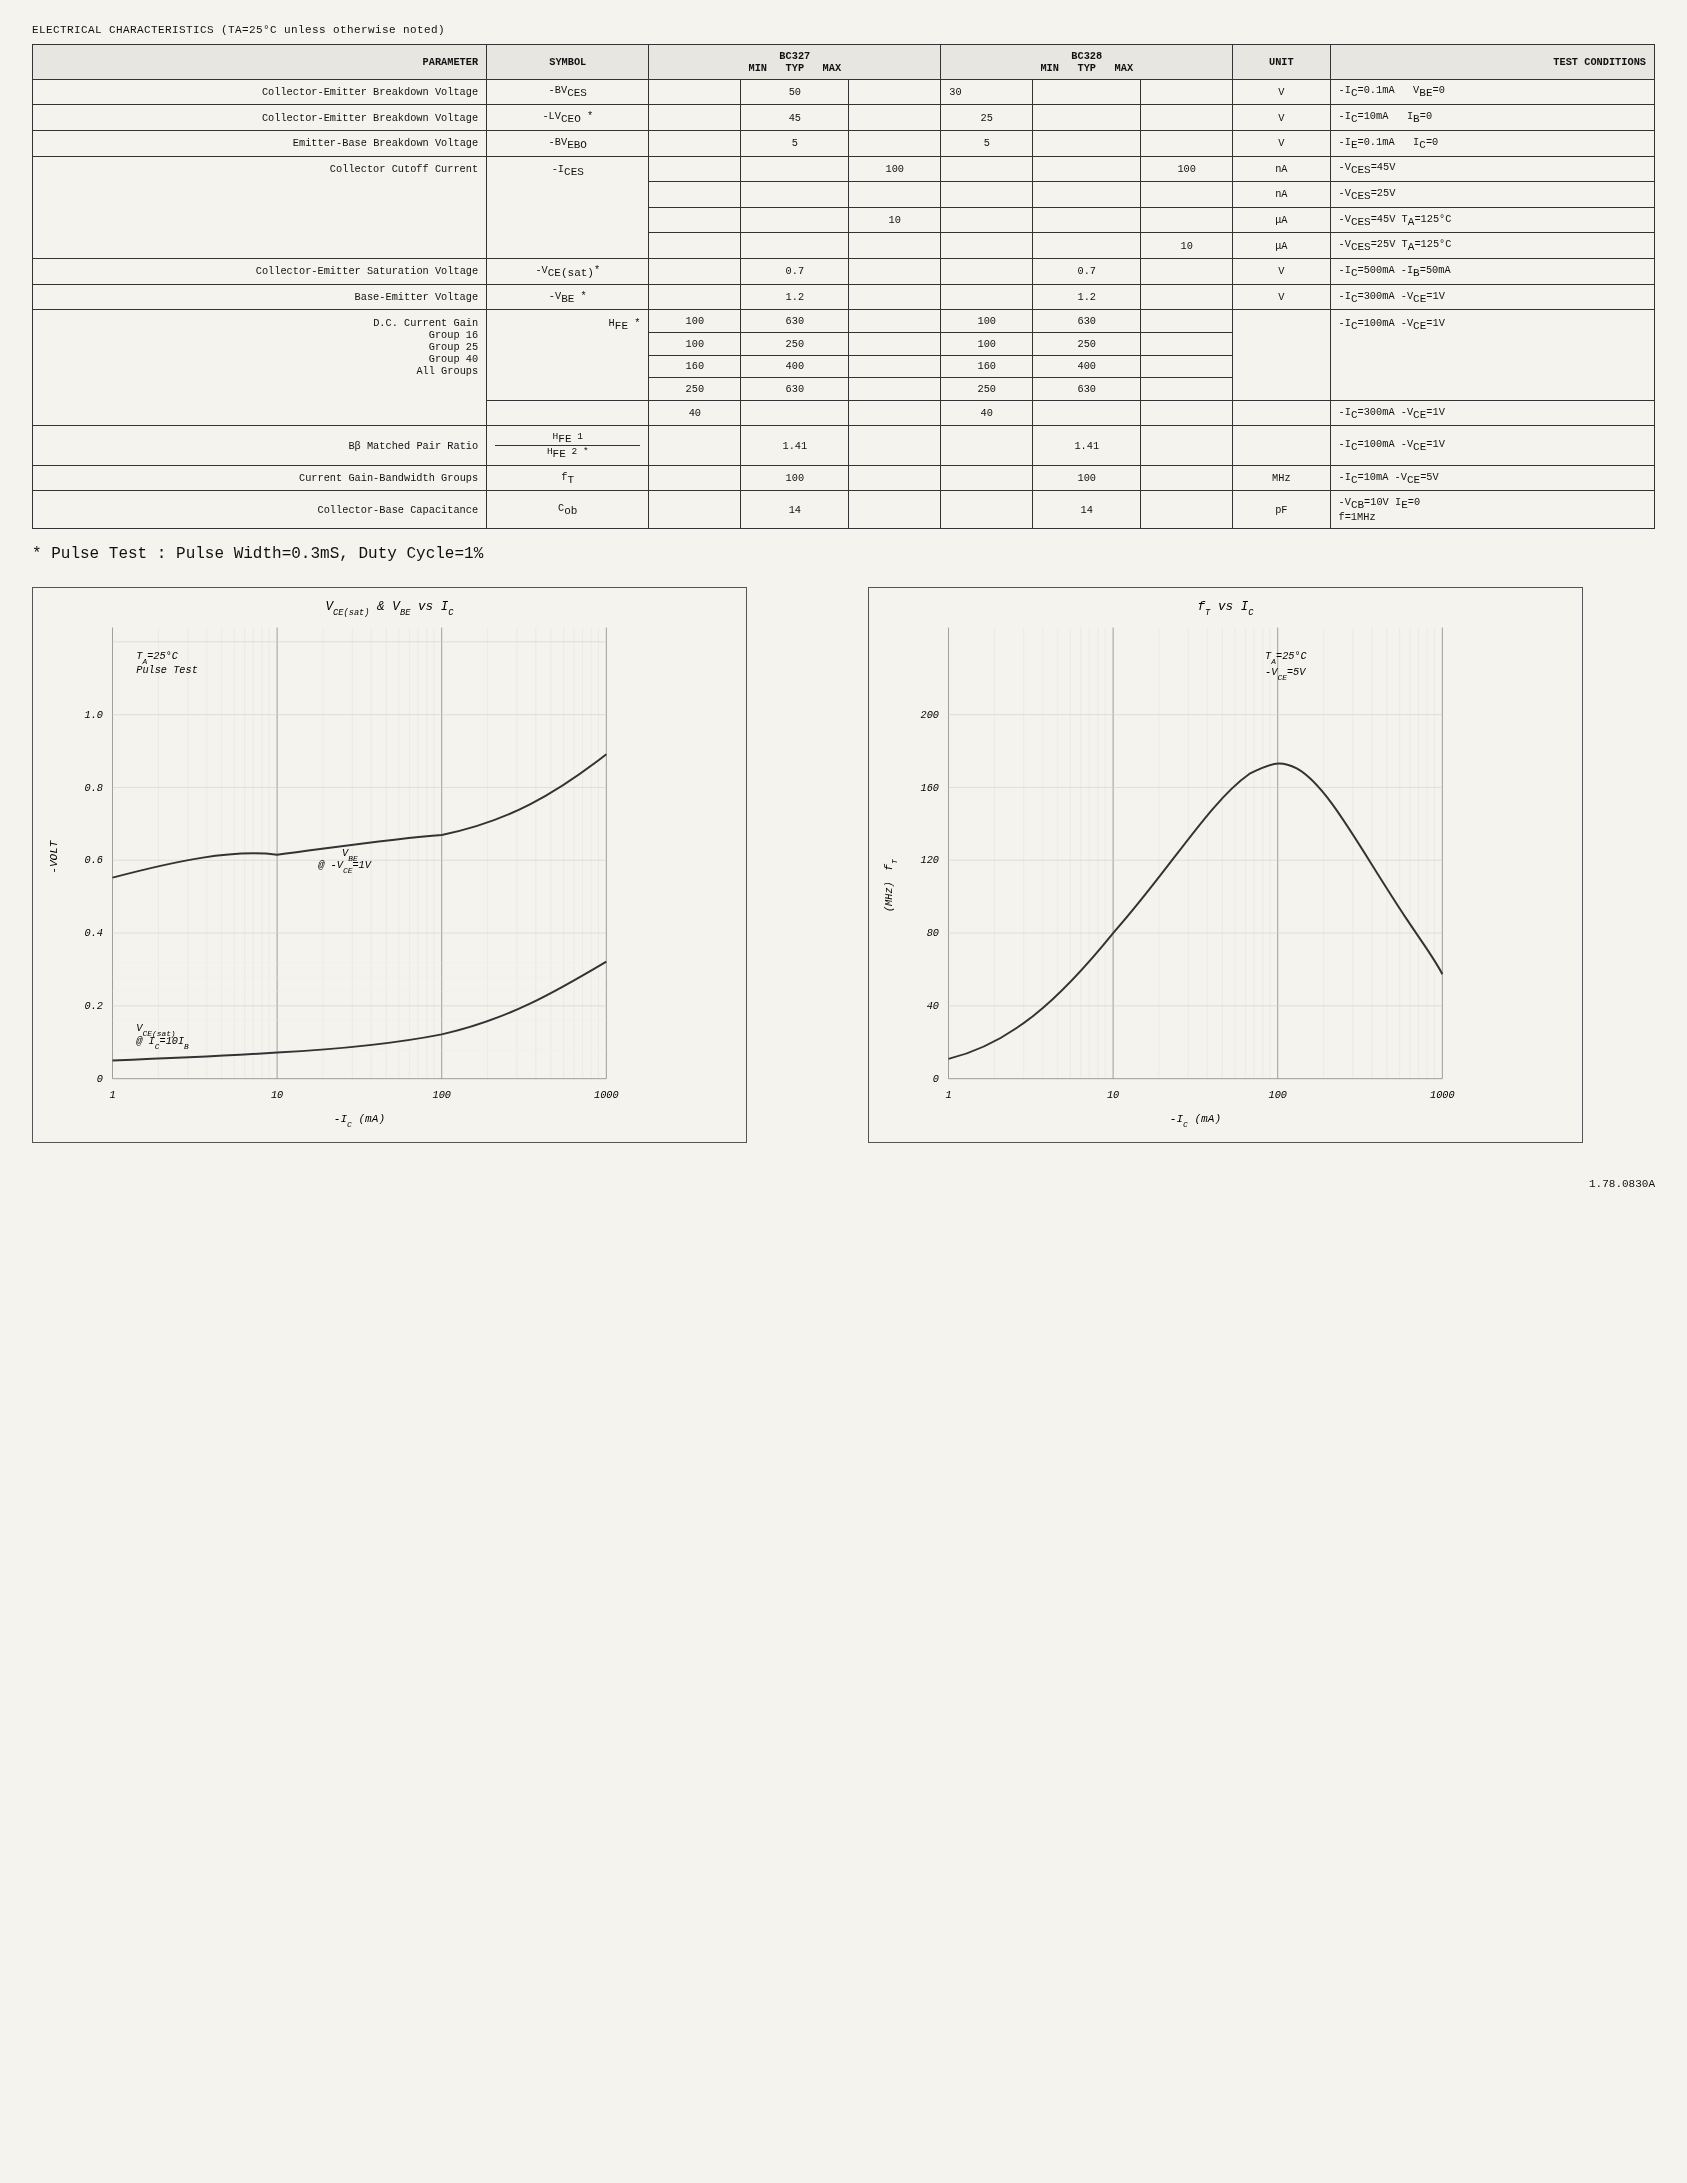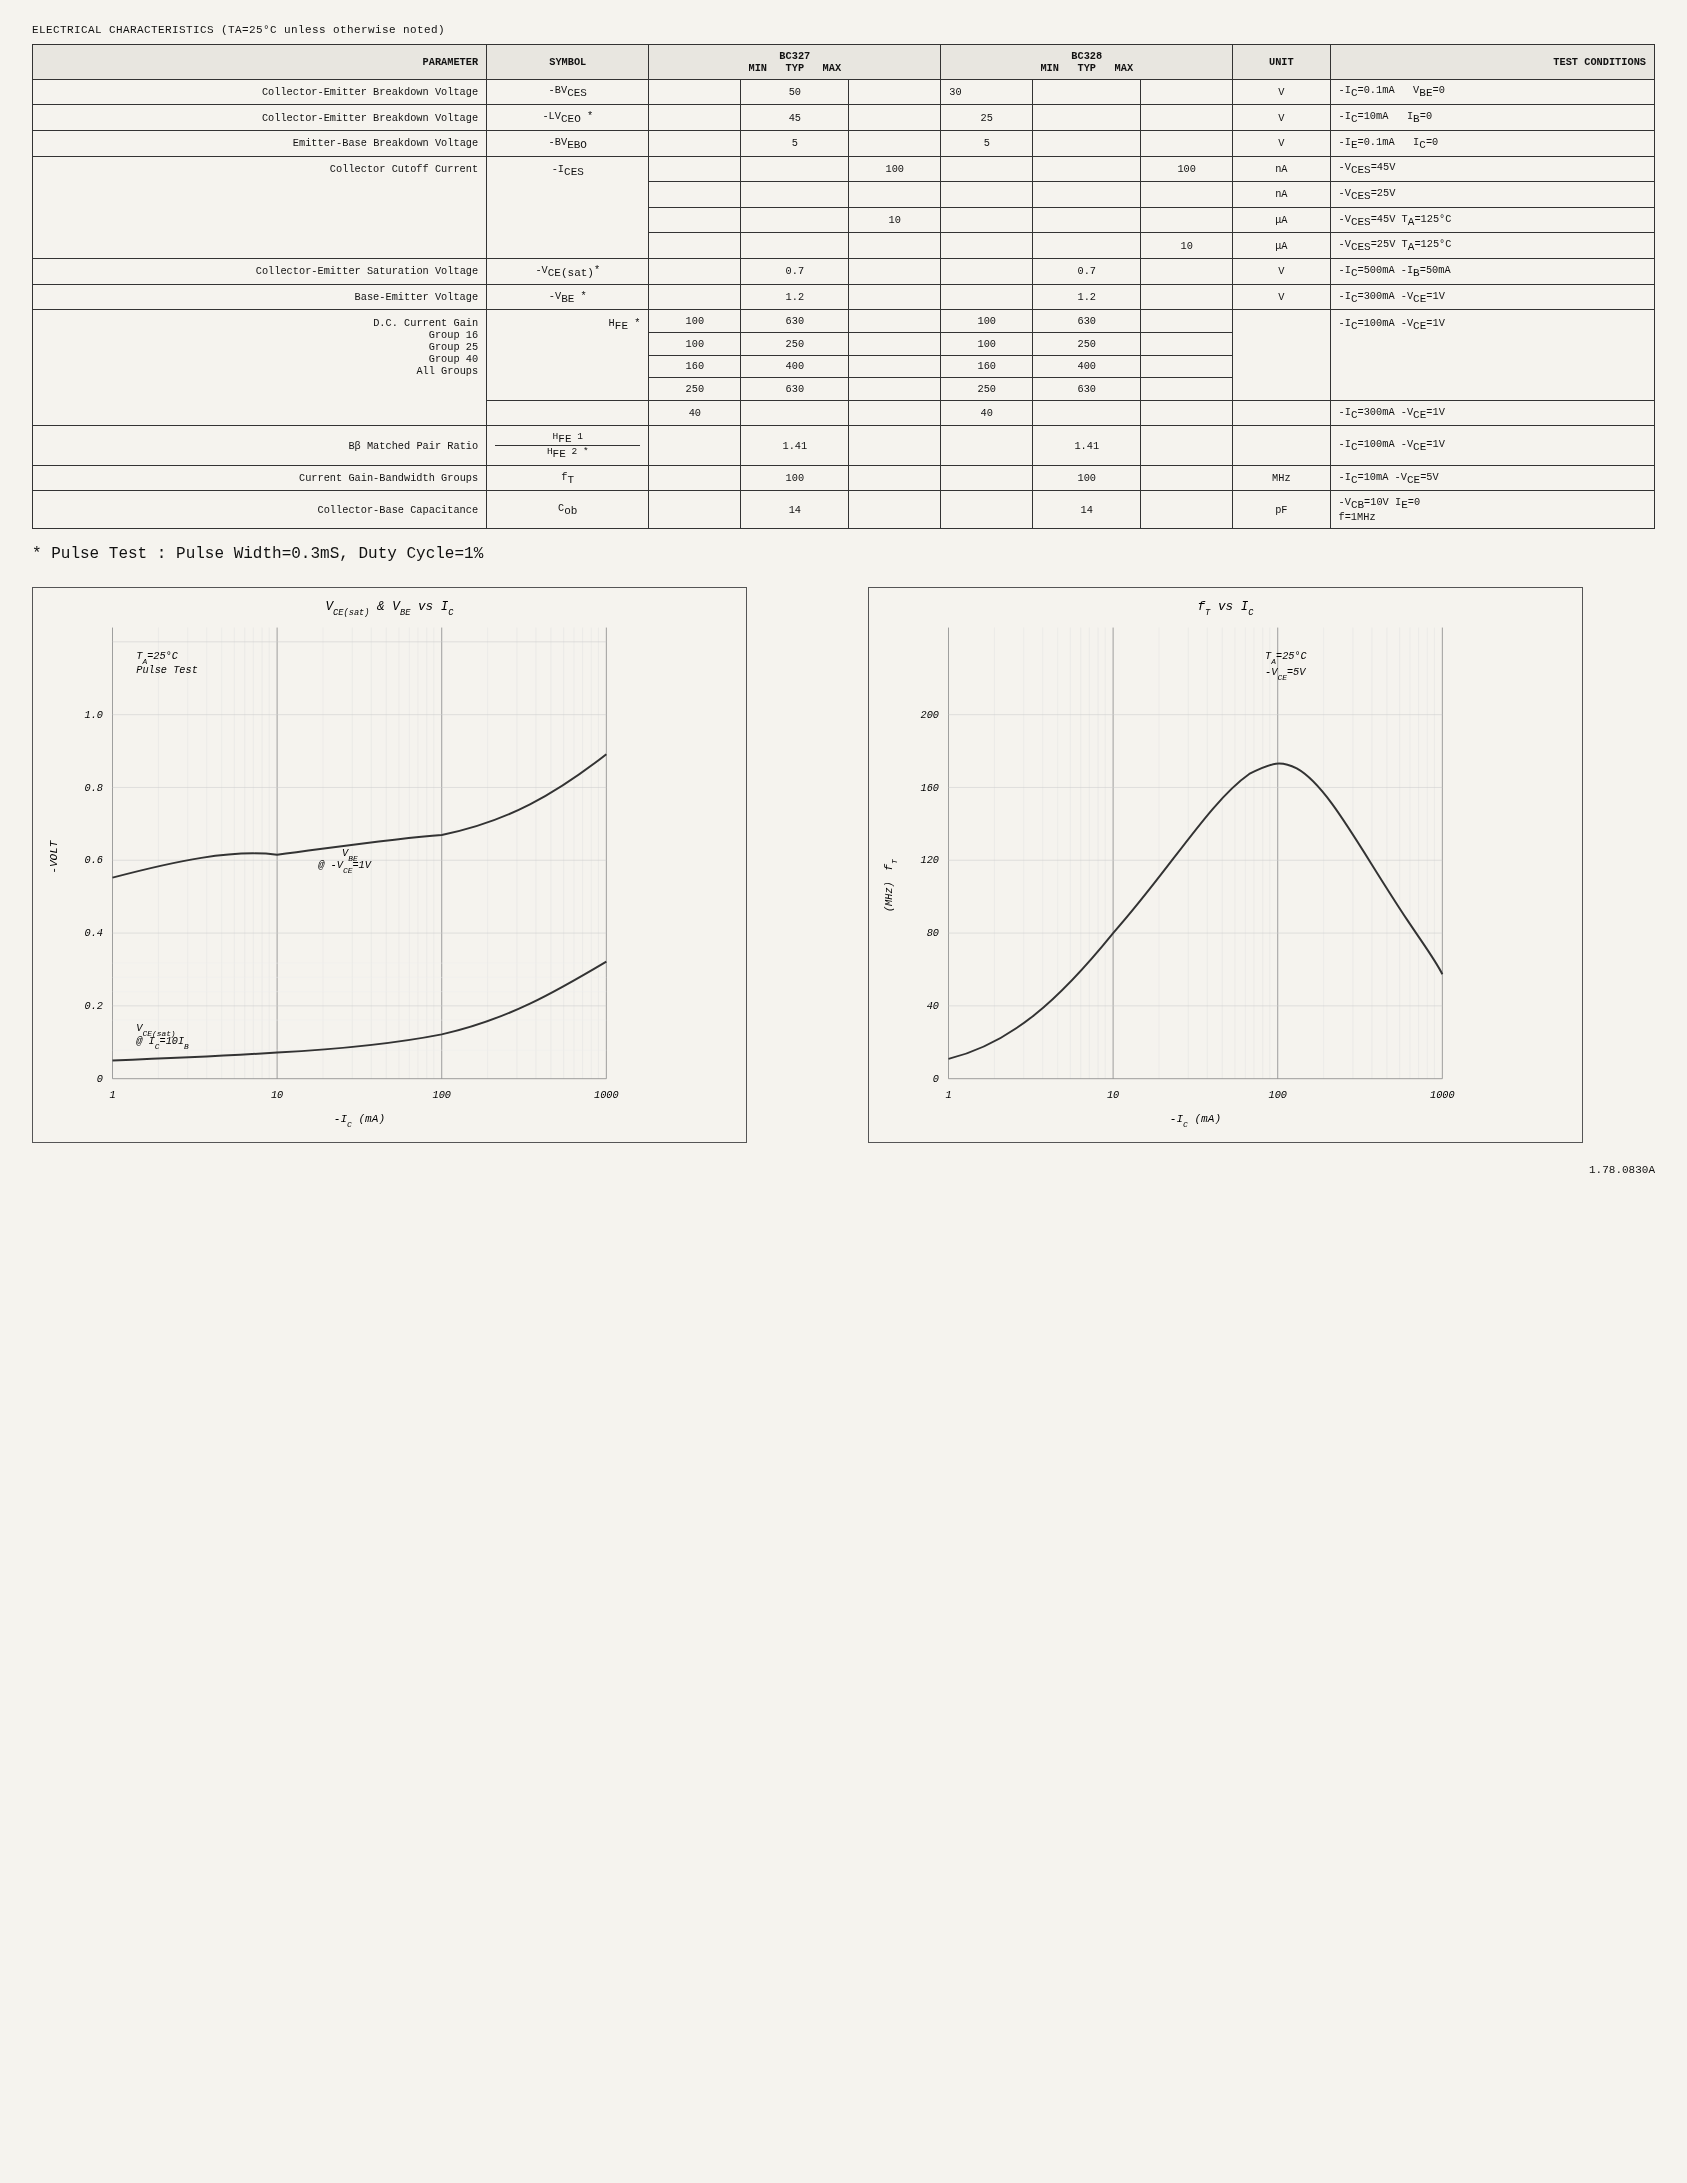--- a/index.html
+++ b/index.html
@@ -48,21 +48,21 @@
       gap: 48px;
       margin-top: 16px;
     }
     .chart-container {
       flex: 1;
       position: relative;
       font-style: italic;
     }
     .page-number {
       text-align: right;
-      margin-top: 18px;
+      margin-top: 32px;
       font-size: 11px;
     }
     sub { font-size: 11px; vertical-align: sub; }
   </style>
 </head>
 <body>
 
 <div class="page-title">ELECTRICAL CHARACTERISTICS  (TA=25°C  unless otherwise noted)</div>
 
 <table>

